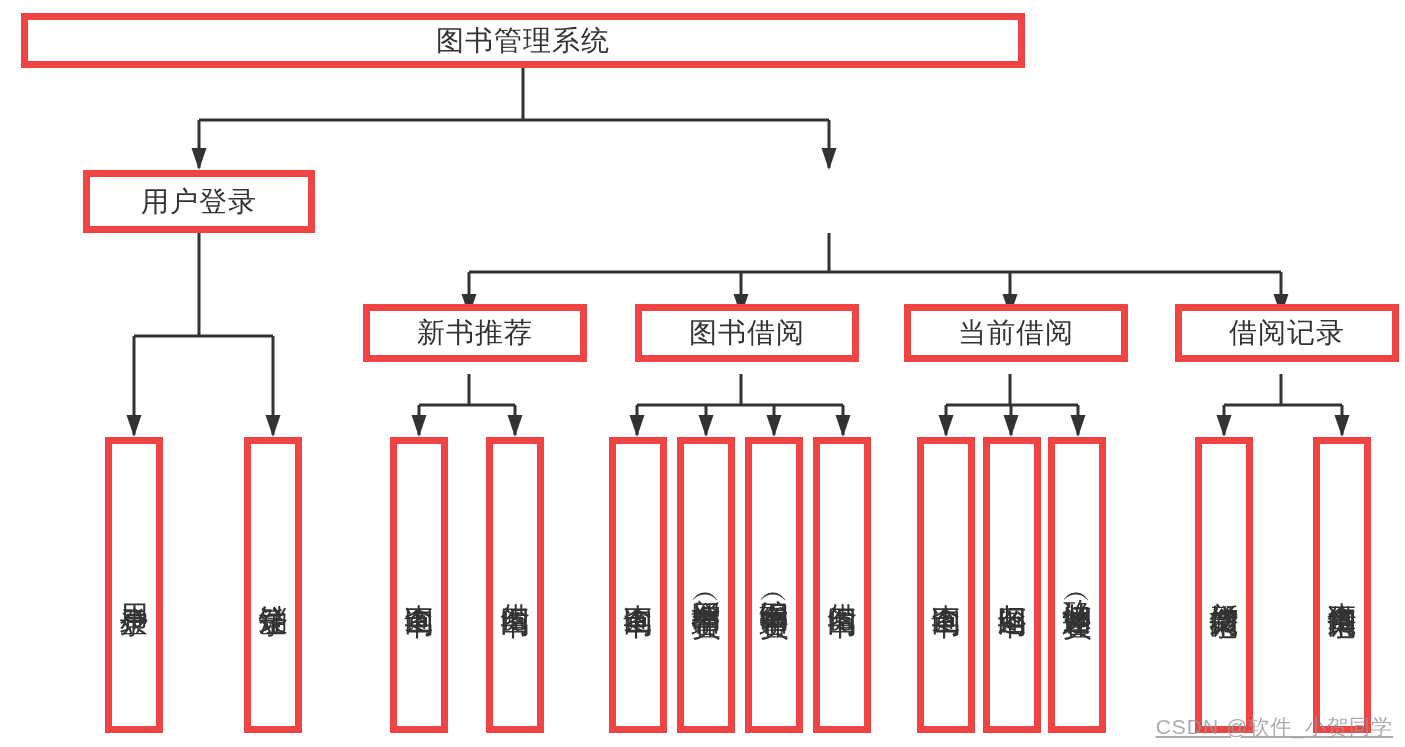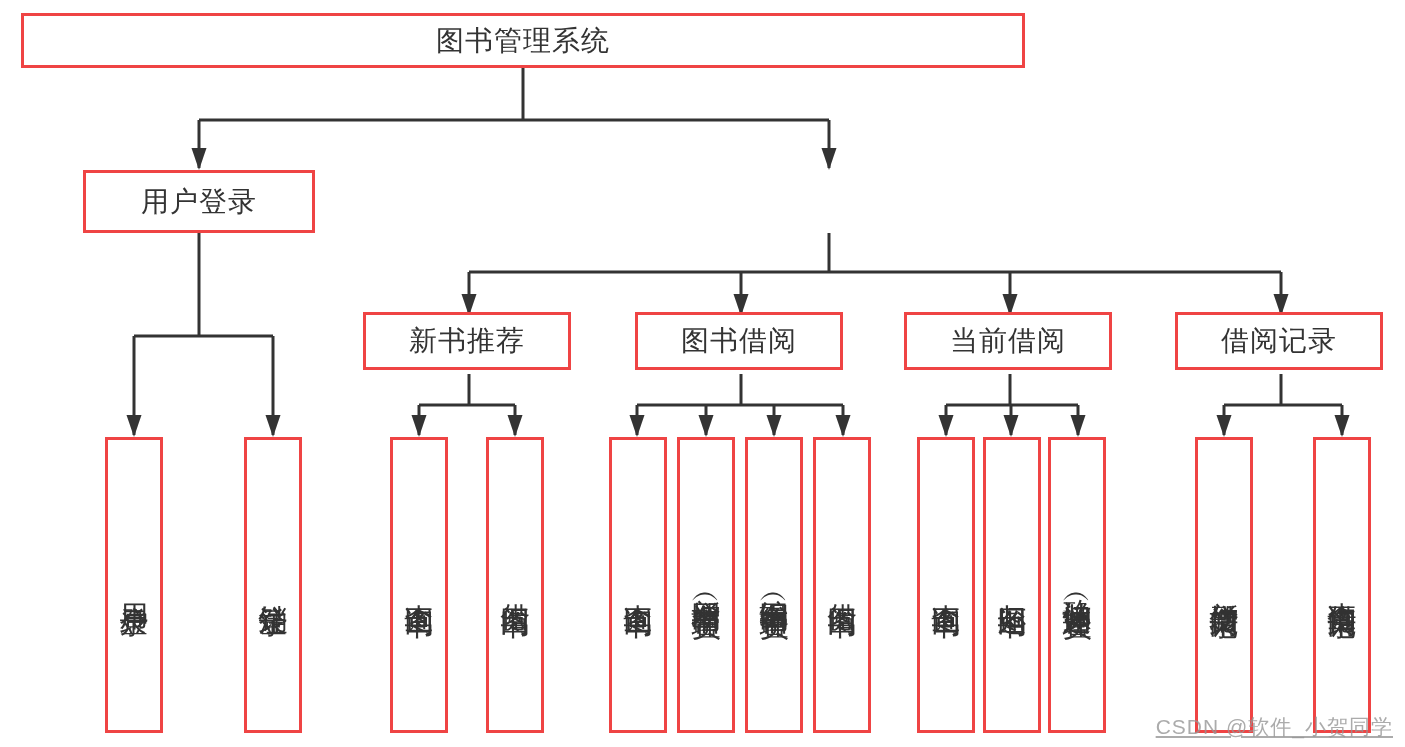--- a/index.html
+++ b/index.html
@@ -3,27 +3,27 @@
 <meta charset="utf-8">
 <style>
   html,body{margin:0;padding:0;background:#ffffff;}
   body{font-family:"Liberation Sans","DejaVu Sans",sans-serif;}
   .stage{
     position:relative;width:1405px;height:747px;background:#ffffff;overflow:hidden;
   }
   svg.wires{position:absolute;left:0;top:0;z-index:1;}
   .node{
     position:absolute;box-sizing:border-box;background:#ffffff;
-    border:3px solid #ef4444;color:#333333;
+    border:7px solid #ef4444;color:#333333;
     display:flex;align-items:center;justify-content:center;
     z-index:2;font-size:28px;letter-spacing:1px;white-space:nowrap;
   }
   .root{left:21px;top:13px;width:1004px;height:55px;}
   .l2{top:170px;width:232px;height:63px;}
-  .l3{top:312px;width:208px;height:58px;}
+  .l3{top:304px;width:224px;height:58px;}
   .leaf{
     top:437px;width:58px;height:296px;
     writing-mode:vertical-rl;text-orientation:mixed;
     font-size:29px;line-height:1;letter-spacing:2px;
   }
   .watermark{
     position:absolute;right:12px;bottom:6px;z-index:3;
     font-size:21px;color:rgba(150,150,150,0.8);letter-spacing:1px;white-space:nowrap;text-decoration:underline;
   }
 </style>

